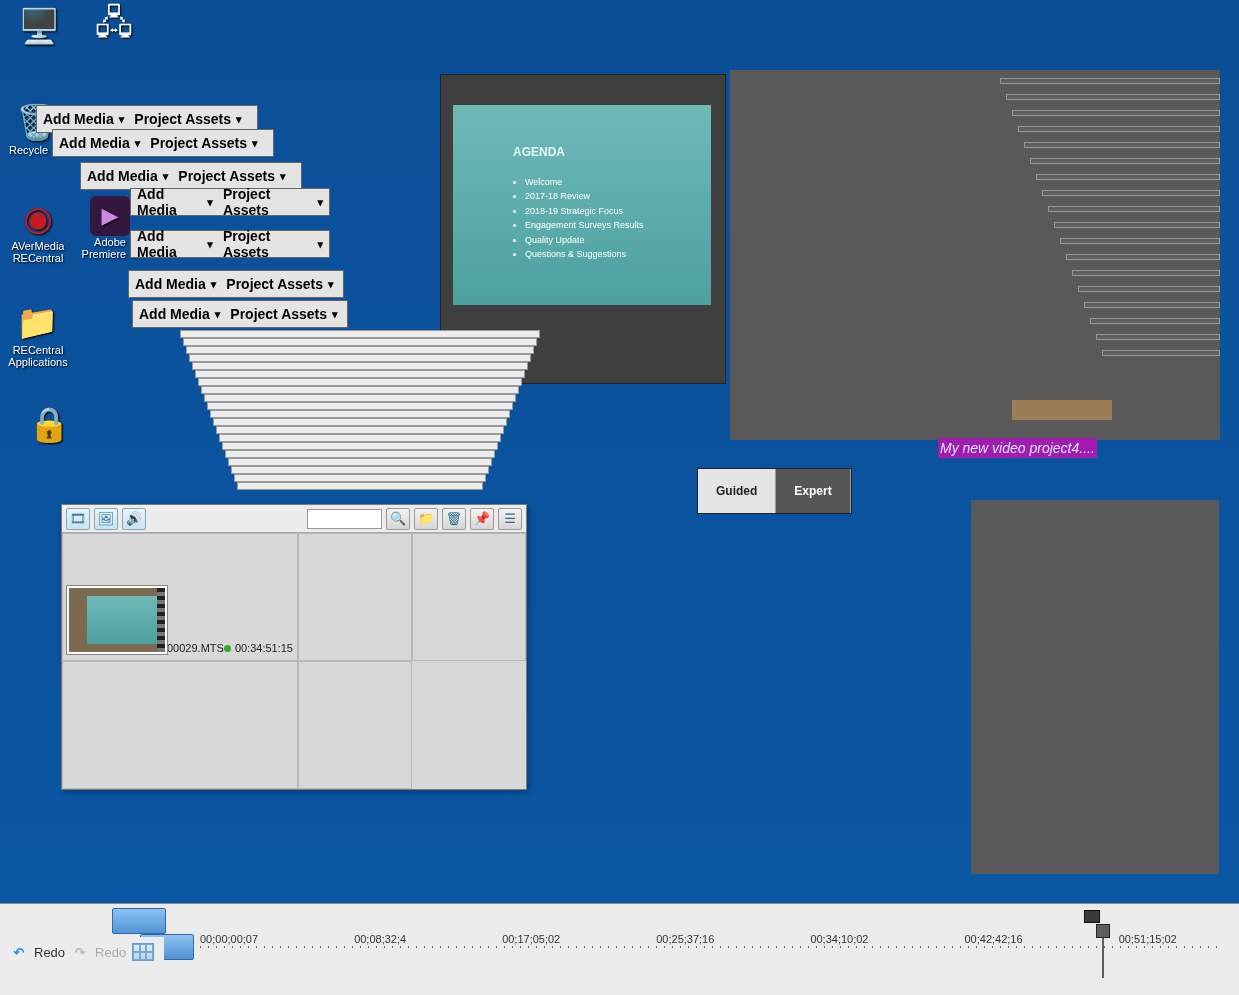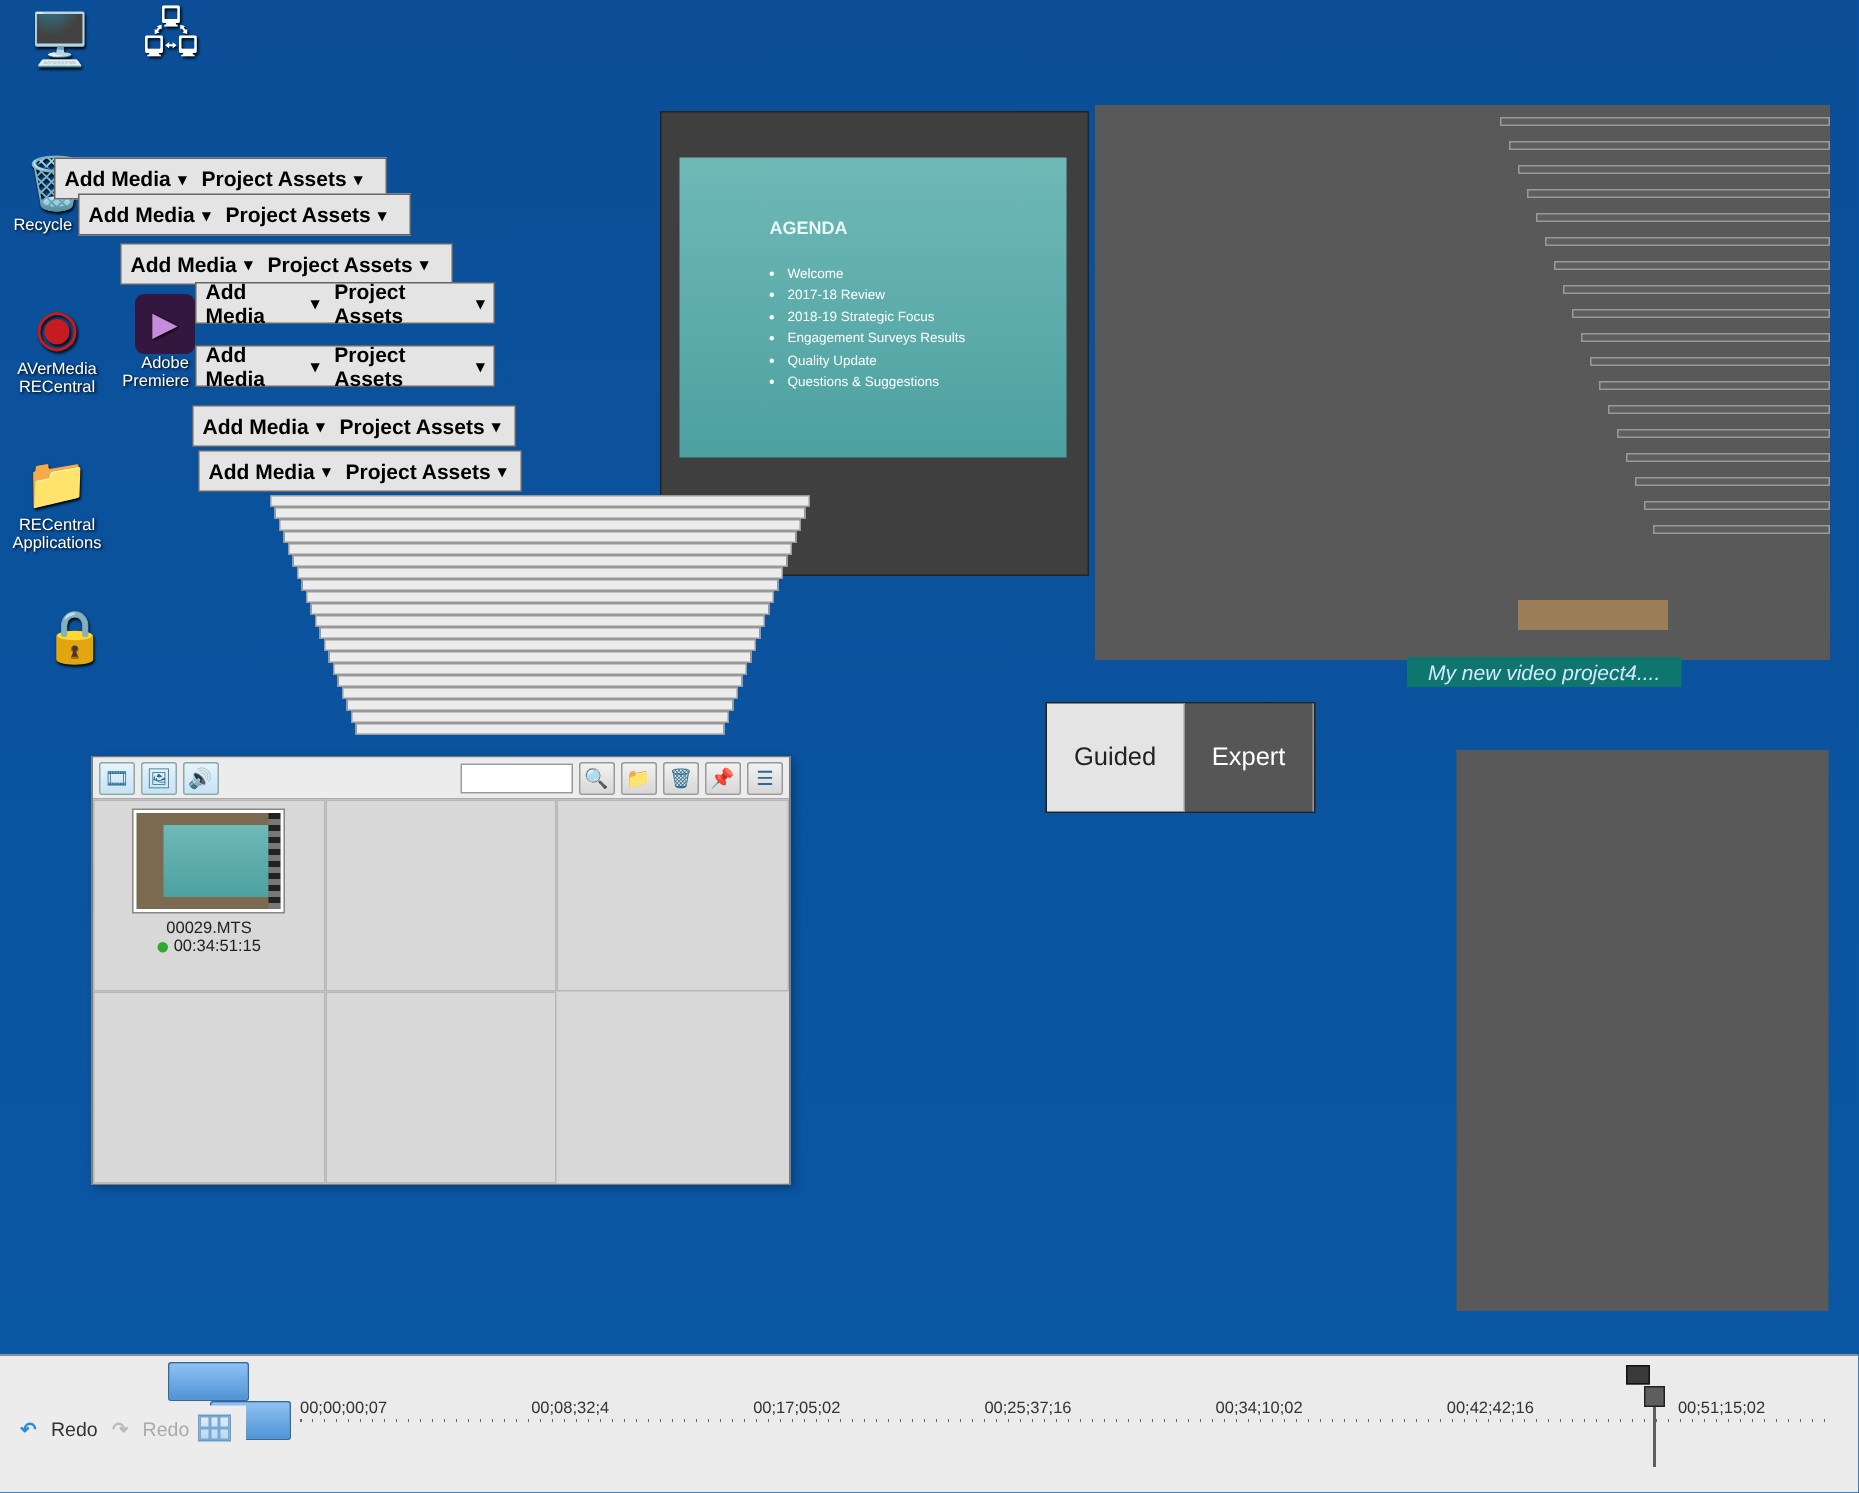--- a/index.html
+++ b/index.html
@@ -93,34 +93,34 @@
     background:#595959;
   }
 
   
   .proj-title {
     position:absolute;
     left:938px; top:438px;
     color:#d4e9ff;
     font-style:italic;
     font-size:14px;
-    background:#0f766e;
-    padding:2px 14px;
+    background:#a21caf;
+    padding:2px 2px;
   }
   .tabs {
     position:absolute;
     left:697px; top:468px;
     display:flex;
     background:#3f3f3f;
     border:1px solid #222;
   }
   .tabs .tab {
-    padding:26px 18px;
-    font-size:17px;
-    font-weight:400;
+    padding:15px 18px;
+    font-size:12px;
+    font-weight:700;
     color:#222;
     background:#e4e4e4;
     border-right:1px solid #999;
   }
   .tabs .tab.active { background:#565656; color:#fff; }
 
   
   .assets-panel {
     position:absolute;
     left:61px; top:504px;
@@ -155,22 +155,22 @@
   }
   .assets-grid {
     flex:1;
     display:grid;
     grid-template-columns: repeat(3, 1fr);
     grid-template-rows: repeat(2, 1fr);
     background:#d8d8d8;
   }
   .assets-grid .cell {
     border:1px solid #b8b8b8;
-    display:flex; flex-direction:column;
-    align-items:center;
+    display:flex; flex-direction:row;
+    align-items:flex-end;
     padding:6px 4px;
     position:relative;
   }
   .assets-grid .cell.selected { background:#c5c5c5; border:1px solid #6f6f6f;}
   .thumb {
     width:100px; height:68px;
     background:#7c6a50;
     border:2px solid #fff;
     box-shadow:0 0 0 1px #888;
     position:relative;

